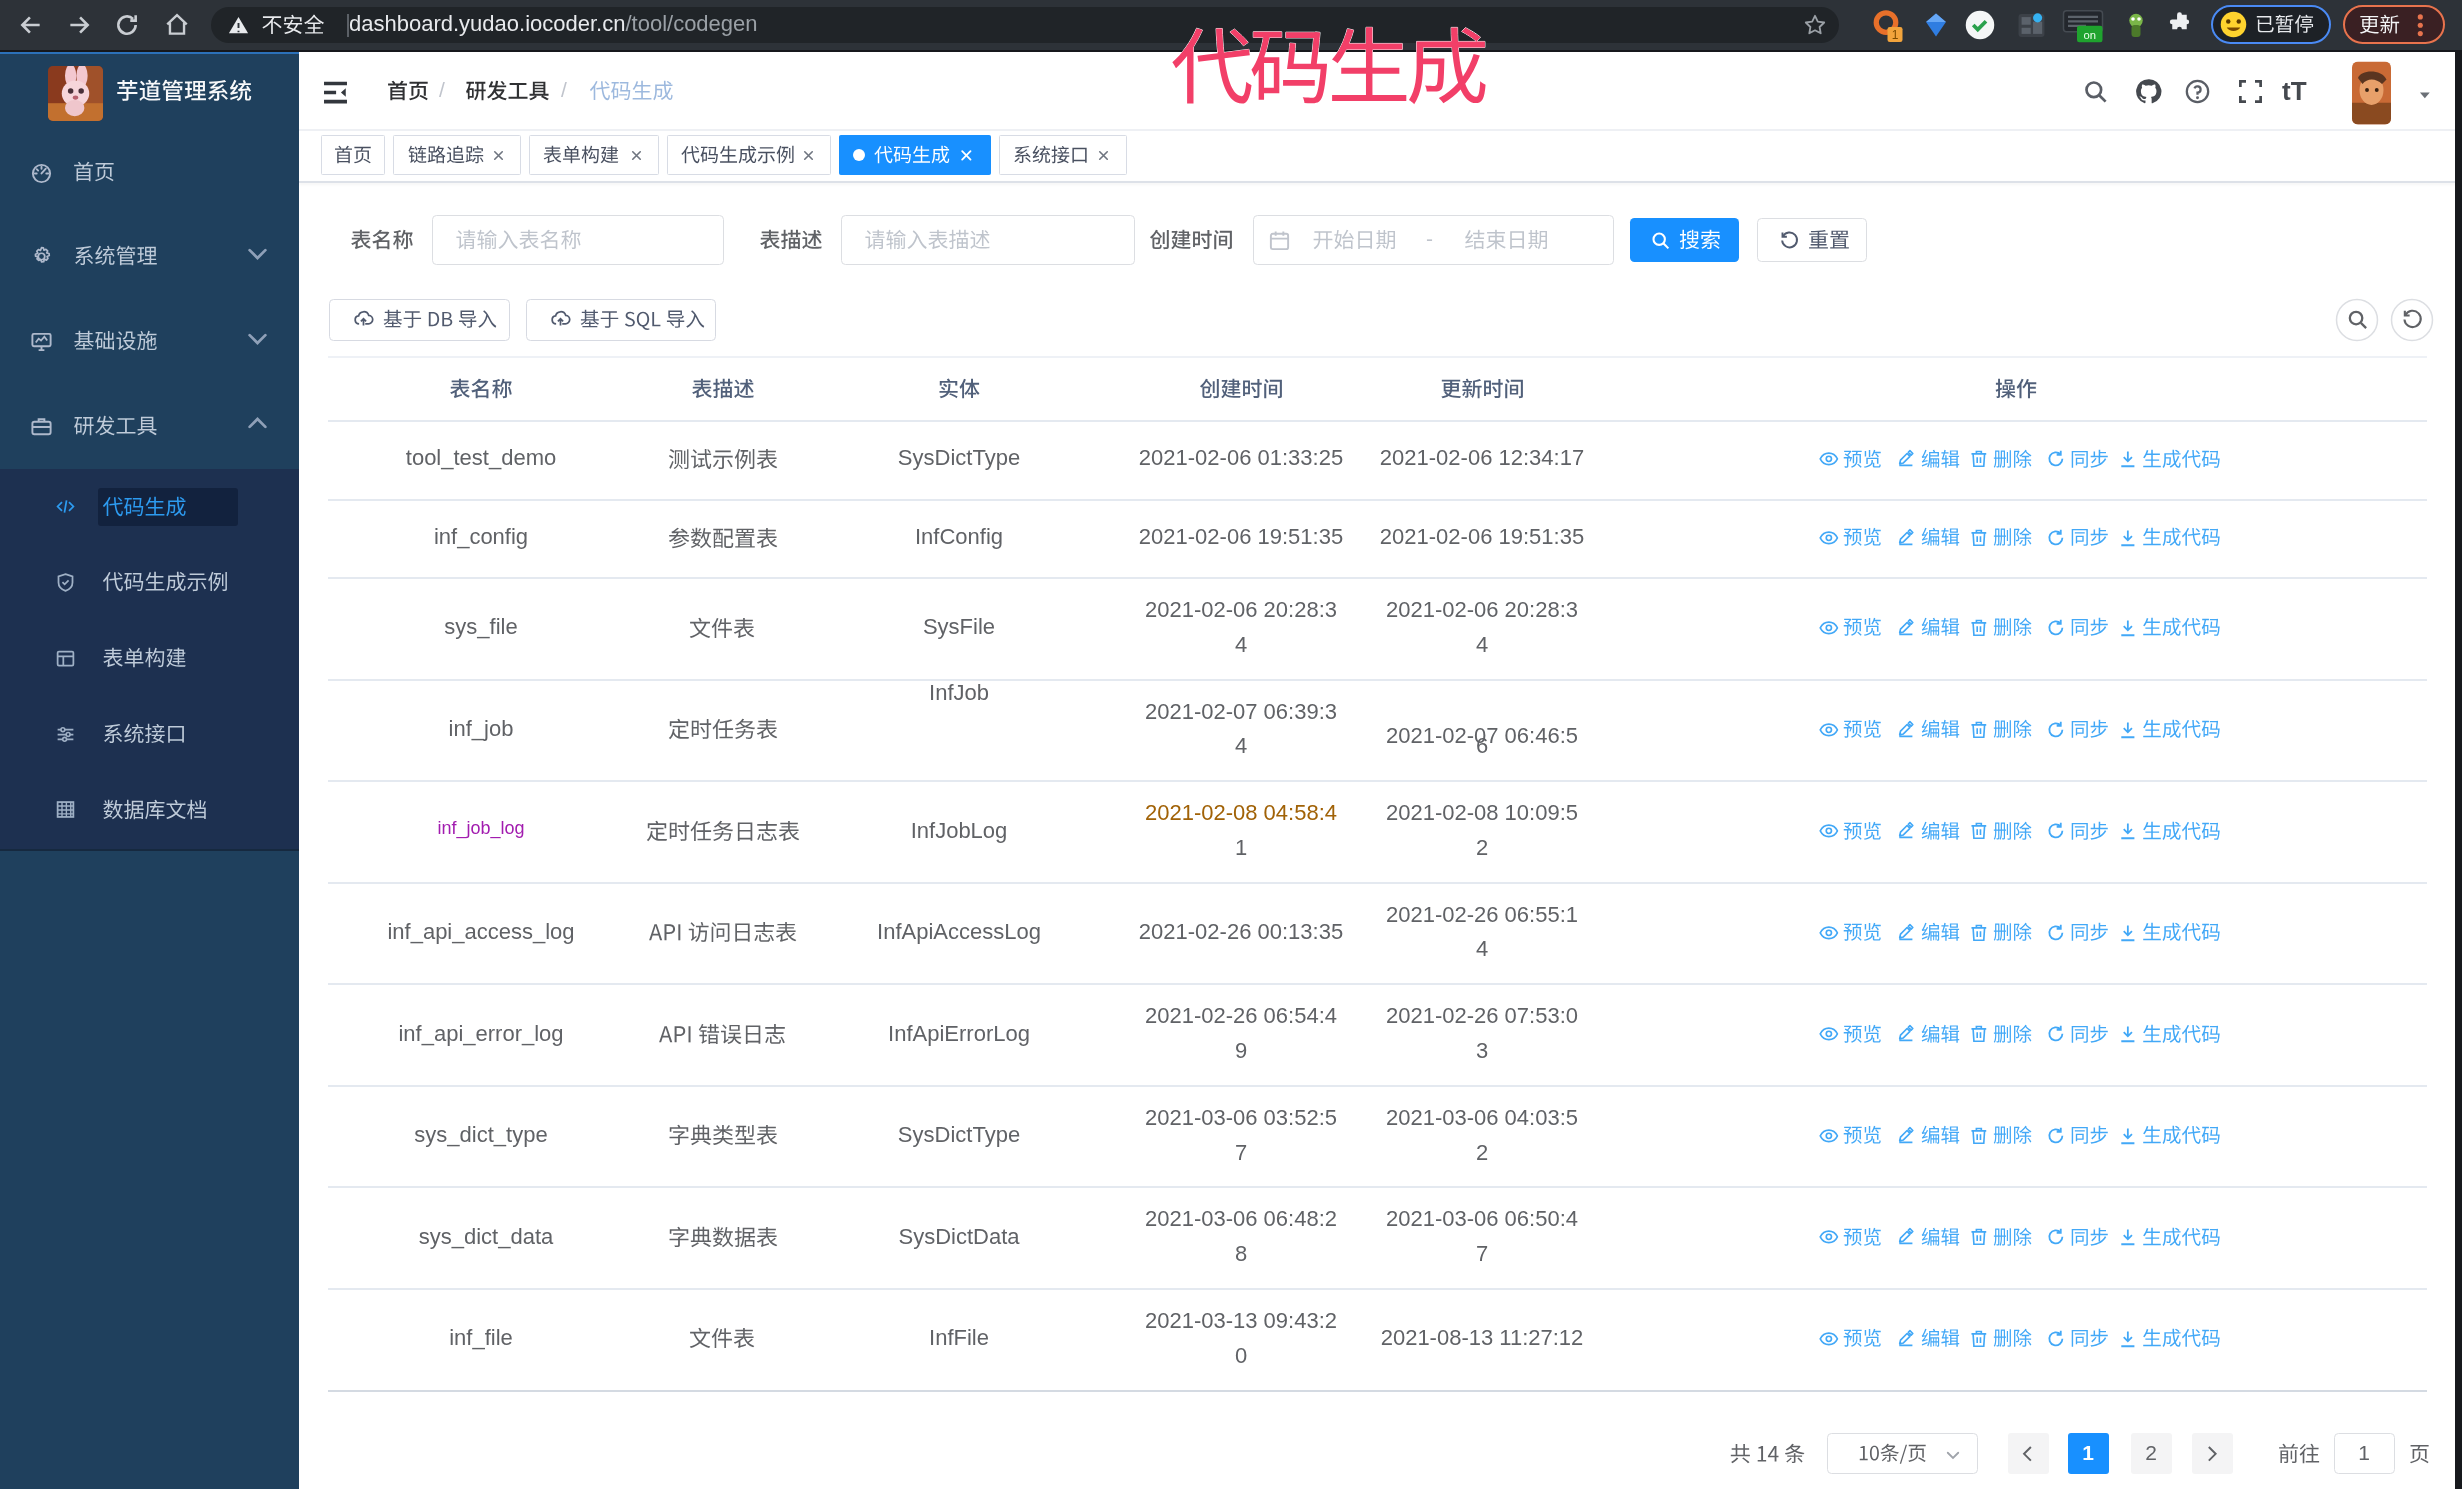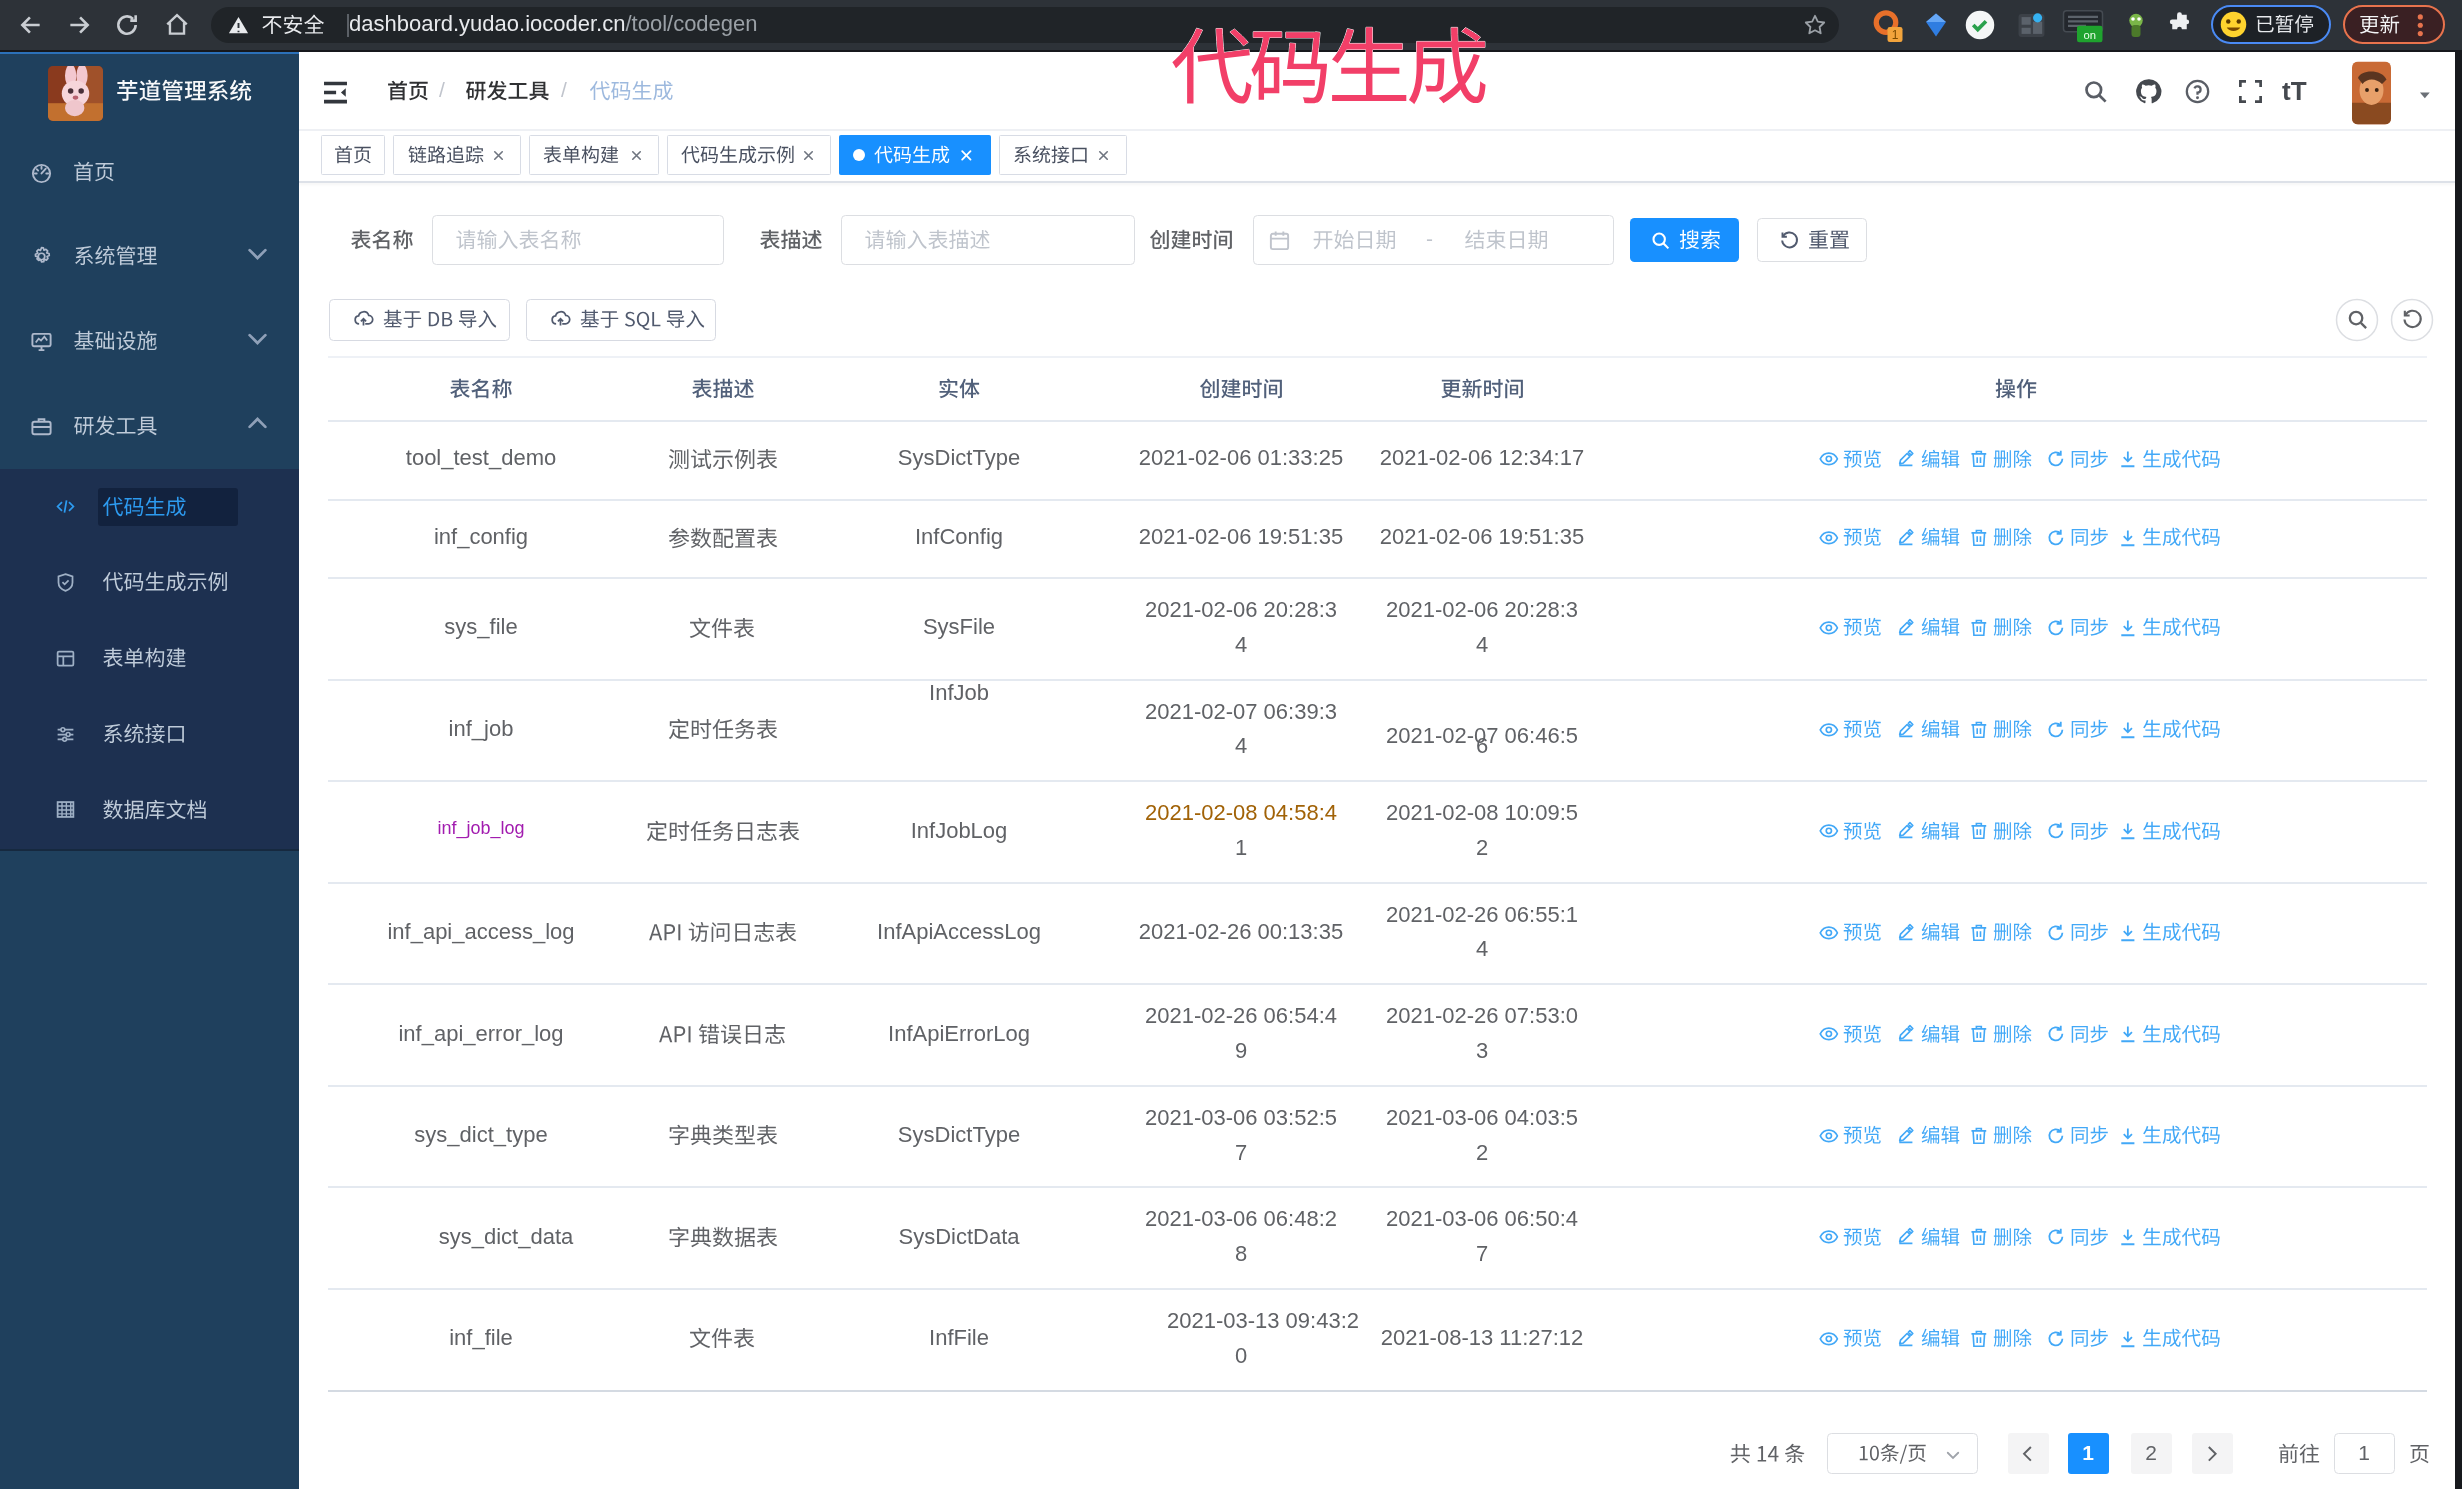--- a/index.html
+++ b/index.html
@@ -1116,21 +1116,21 @@
 <svg class="a" style="left:2118px;top:1126px;color:#42a8f7;" width="19.7" height="19.7" viewBox="0 0 26 26">
     <use href="#i-dl"></use>
   </svg>
 <svg class="a" style="left:2142px;top:1125px;" width="79" height="19.7" viewBox="0 -880 4000 1000" fill="#42a8f7">
     <use href="#g30" x="0"></use>
     <use href="#g31" x="1000"></use>
     <use href="#g28" x="2000"></use>
     <use href="#g29" x="3000"></use>
   </svg>
 <div class="a" style="left:328px;top:1186px;width:2099px;height:1.5px;background:#e4e9f0"></div>
-<div class="lat" style="left:506px;top:1224px;font-size:22px;color:#606266;font-weight:normal;transform:translateX(-50%);">sys_dict_data</div>
+<div class="lat" style="left:486px;top:1224px;font-size:22px;color:#606266;font-weight:normal;transform:translateX(-50%);">sys_dict_data</div>
 <svg class="a" style="left:668px;top:1226px;" width="110" height="22" viewBox="0 -880 5000 1000" fill="#606266">
     <use href="#g119" x="0"></use>
     <use href="#g120" x="1000"></use>
     <use href="#g40" x="2000"></use>
     <use href="#g41" x="3000"></use>
     <use href="#g34" x="4000"></use>
   </svg>
 <div class="lat" style="left:959px;top:1224px;font-size:22px;color:#606266;font-weight:normal;transform:translateX(-50%);">SysDictData</div>
 <div class="lat" style="left:1241px;top:1206px;font-size:22px;color:#606266;font-weight:normal;transform:translateX(-50%);">2021-03-06 06:48:2</div>
 <div class="lat" style="left:1241px;top:1241px;font-size:22px;color:#606266;font-weight:normal;transform:translateX(-50%);">8</div>
@@ -1174,21 +1174,21 @@
     <use href="#g29" x="3000"></use>
   </svg>
 <div class="a" style="left:328px;top:1288px;width:2099px;height:1.5px;background:#e4e9f0"></div>
 <div class="lat" style="left:481px;top:1325px;font-size:22px;color:#606266;font-weight:normal;transform:translateX(-50%);">inf_file</div>
 <svg class="a" style="left:689px;top:1327px;" width="66" height="22" viewBox="0 -880 3000 1000" fill="#606266">
     <use href="#g43" x="0"></use>
     <use href="#g106" x="1000"></use>
     <use href="#g34" x="2000"></use>
   </svg>
 <div class="lat" style="left:959px;top:1325px;font-size:22px;color:#606266;font-weight:normal;transform:translateX(-50%);">InfFile</div>
-<div class="lat" style="left:1241px;top:1308px;font-size:22px;color:#606266;font-weight:normal;transform:translateX(-50%);margin-left:22px;">2021-03-13 09:43:2</div>
+<div class="lat" style="left:1241px;top:1308px;font-size:22px;color:#606266;font-weight:normal;transform:translateX(-50%);">2021-03-13 09:43:2</div>
 <div class="lat" style="left:1241px;top:1343px;font-size:22px;color:#606266;font-weight:normal;transform:translateX(-50%);">0</div>
 <div class="lat" style="left:1482px;top:1325px;font-size:22px;color:#606266;font-weight:normal;transform:translateX(-50%);">2021-08-13 11:27:12</div>
 <svg class="a" style="left:1819px;top:1329px;color:#42a8f7;" width="19.7" height="19.7" viewBox="0 0 26 26">
     <use href="#i-eye"></use>
   </svg>
 <svg class="a" style="left:1843px;top:1328px;" width="39" height="19.7" viewBox="0 -880 2000 1000" fill="#42a8f7">
     <use href="#g96" x="0"></use>
     <use href="#g97" x="1000"></use>
   </svg>
 <svg class="a" style="left:1896px;top:1329px;color:#42a8f7;" width="19.7" height="19.7" viewBox="0 0 26 26">

